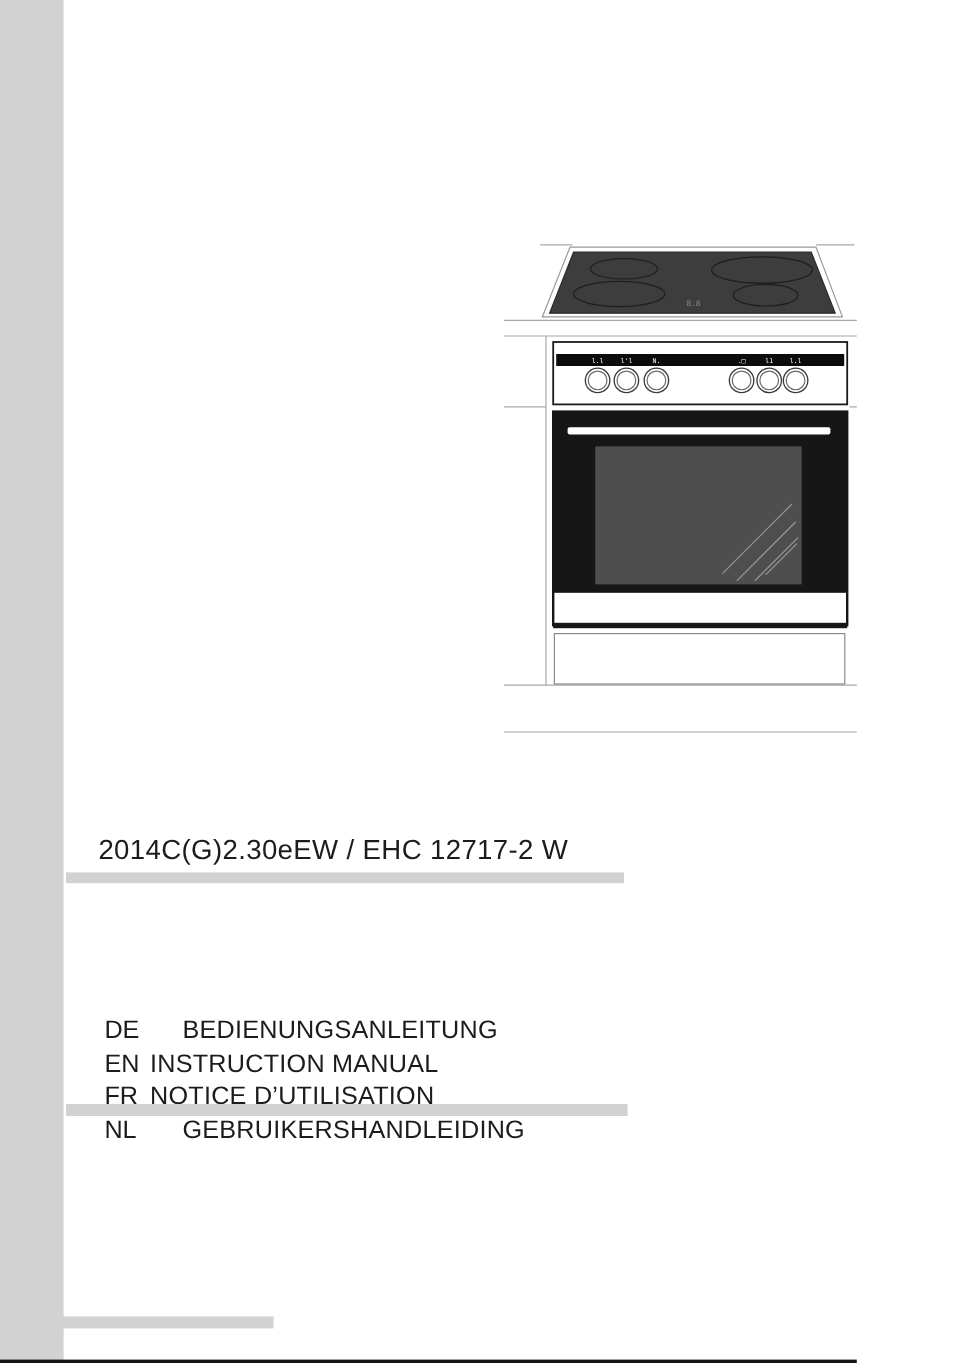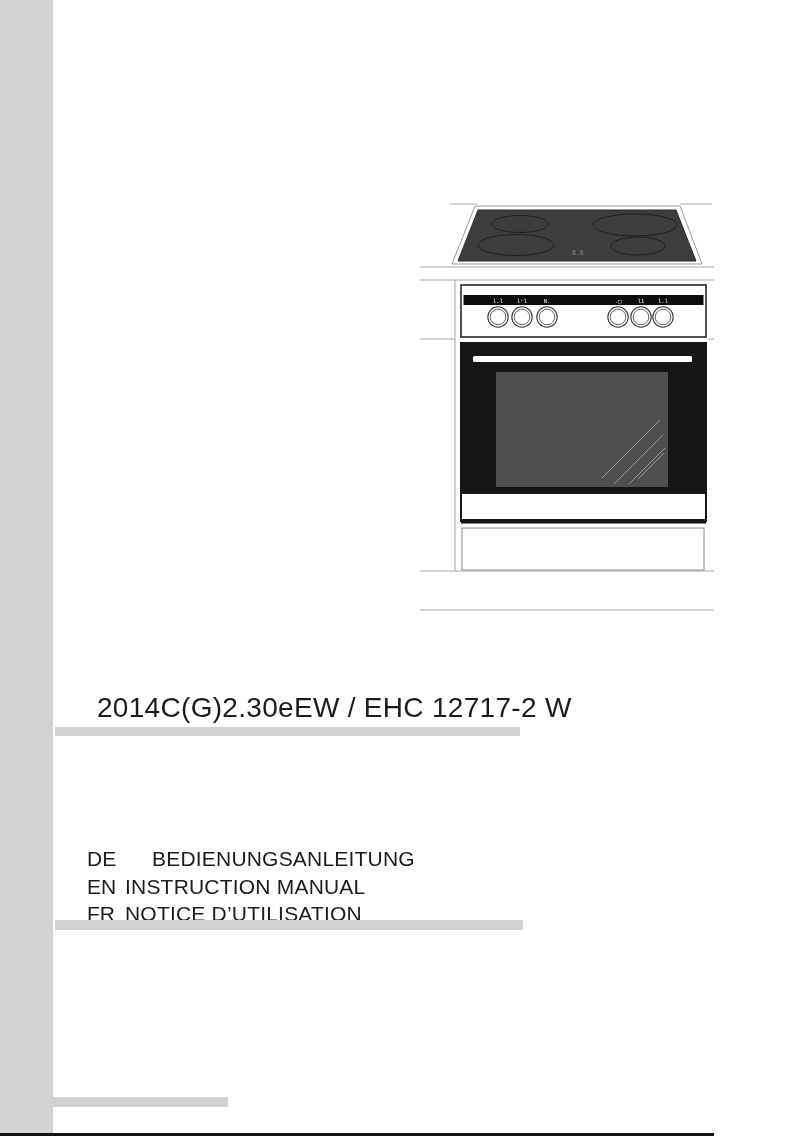--- a/index.html
+++ b/index.html
@@ -2,21 +2,21 @@
 <html><head>
 <meta charset="utf-8">
 <style>
   html,body{margin:0;padding:0;background:#fff;}
   .page{position:relative;width:714px;height:1136px;background:#ffffff;overflow:hidden;
         font-family:"Liberation Sans", sans-serif;color:#1c1c1c;}
   .left-band{position:absolute;left:0;top:0;width:53px;height:1136px;background:#d2d2d2;}
   .right-edge{position:absolute;left:796px;top:0;width:4px;height:1136px;background:#d6d6d6;}
   .bottom-edge{position:absolute;left:0;top:1133px;width:802px;height:3px;background:#141414;}
   .cooker{position:absolute;left:415px;top:195px;width:390px;height:420px;}
-  .model-title{position:absolute;left:97px;top:696px;font-size:28px;line-height:24px;
+  .model-title{position:absolute;left:82px;top:696px;font-size:23px;line-height:24px;
                letter-spacing:0.3px;white-space:nowrap;}
   .bar{position:absolute;background:#d2d2d2;}
   .bar-title{left:55px;top:727px;width:465px;height:9px;}
   .bar-langs{left:55px;top:920px;width:468px;height:10px;}
   .bar-footer{left:0px;top:1097px;width:228px;height:10px;}
   .langs{position:absolute;left:87px;top:845px;font-size:21px;}
   .lang-row{height:27.6px;line-height:27.6px;white-space:nowrap;}
   .lang-code{display:inline-block;width:38px;}
   .lang-label{letter-spacing:0.2px;}
   .lang-label.wide{margin-left:27px;}
@@ -121,18 +121,21 @@
   <div class="langs">
     <div class="lang-row">
       <span class="lang-code">DE</span><span class="lang-label wide">BEDIENUNGSANLEITUNG</span>
     </div>
     <div class="lang-row">
       <span class="lang-code">EN</span><span class="lang-label">INSTRUCTION MANUAL</span>
     </div>
     <div class="lang-row">
       <span class="lang-code">FR</span><span class="lang-label">NOTICE D’UTILISATION</span>
     </div>
+    <div class="lang-row">
+      <span class="lang-code">NL</span><span class="lang-label wide">GEBRUIKERSHANDLEIDING</span>
+    </div>
   </div>
   <div class="bar bar-langs"></div>
 
   <div class="bar bar-footer"></div>
 
 </div>
 
 </body></html>

